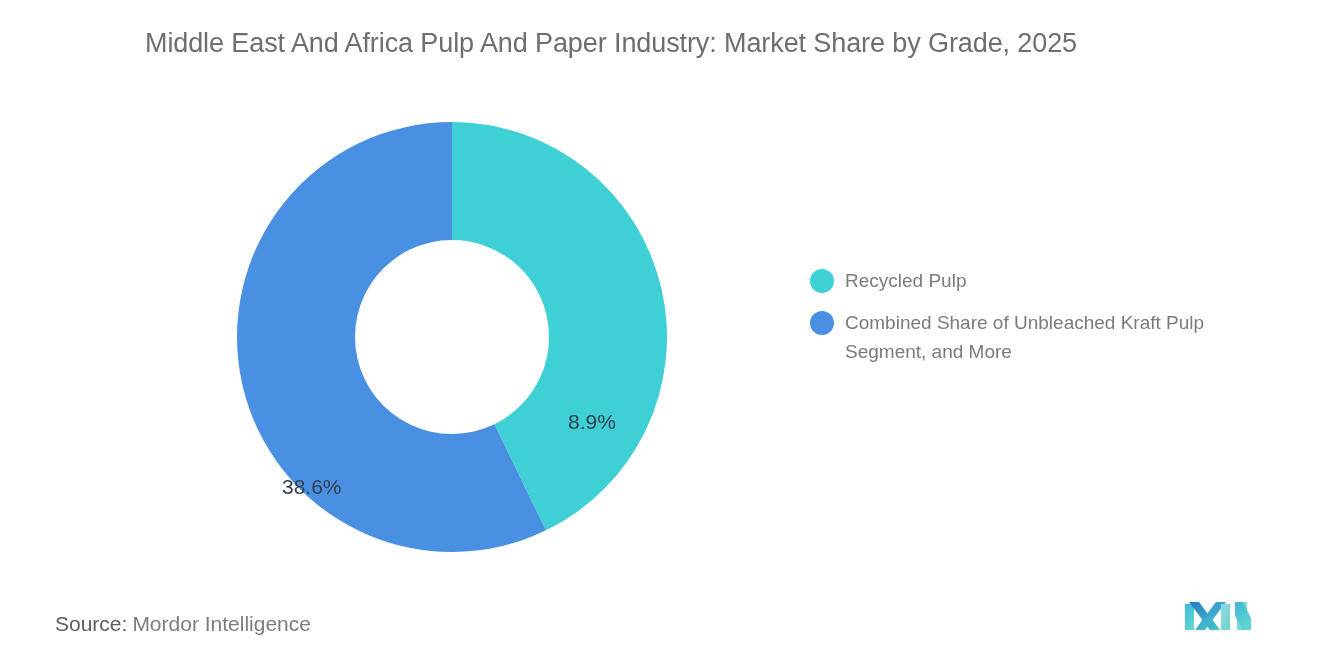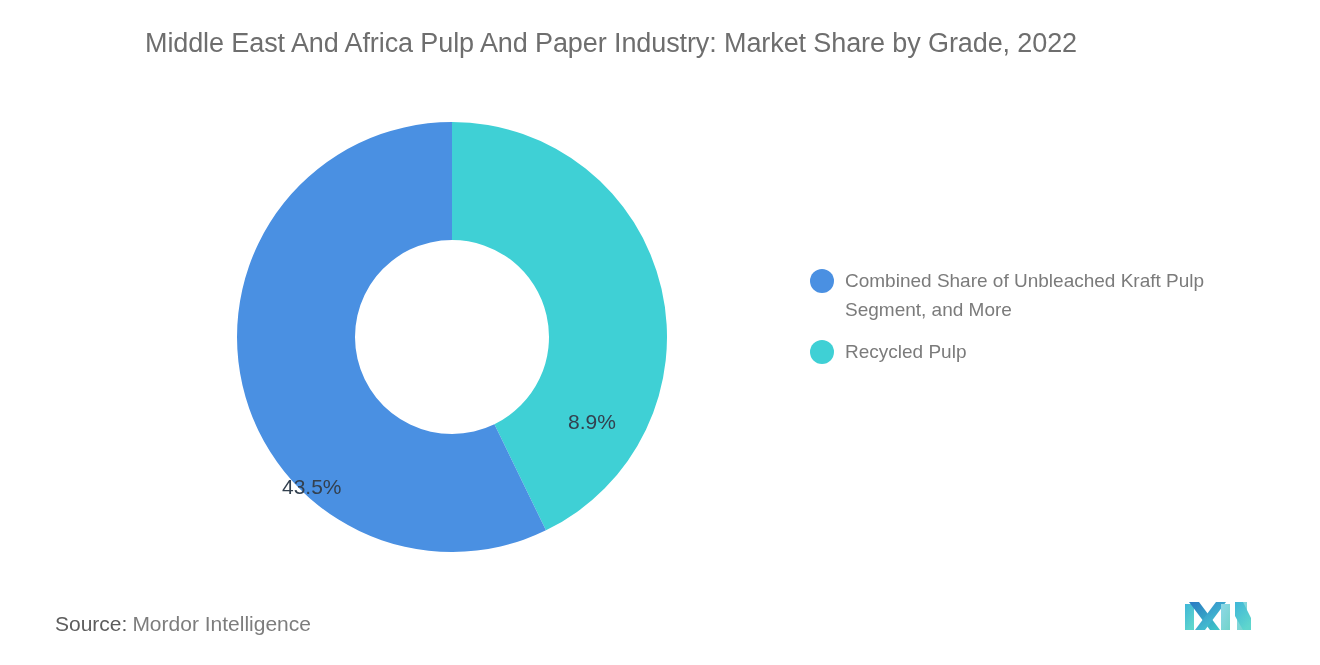--- a/index.html
+++ b/index.html
@@ -100,46 +100,46 @@
     position: absolute;
     left: 1183px;
     top: 596px;
     width: 70px;
     height: 40px;
   }
 </style>
 </head>
 <body>
 
-<div id="chart-title">Middle East And Africa Pulp And Paper Industry: Market Share by Grade, 2022</div>
+<div id="chart-title">Middle East And Africa Pulp And Paper Industry: Market Share by Grade, 2025</div>
 
 <div id="donut-wrap">
   <svg id="donut-svg" viewBox="0 0 430 430">
 
     <g id="donut-slices">
         <path d="M 215 0 A 215 215 0 0 1 308.97988982995054 408.37212908676975 L 257.4002293651405 302.242309401938 A 97 97 0 0 0 215 118 Z" fill="#3fd0d5"></path>
         <path d="M 308.97988982995054 408.37212908676975 A 215 215 0 1 1 214.99999999999997 0 L 214.99999999999997 118 A 97 97 0 1 0 257.4002293651405 302.242309401938 Z" fill="#4a90e2"></path>
       </g>
   </svg>
 
   <span class="slice-label" id="label-recycled-pulp">8.9%</span>
 
-  <span class="slice-label" id="label-unbleached-kraft">43.5%</span>
+  <span class="slice-label" id="label-unbleached-kraft">38.6%</span>
 </div>
 
 <div id="legend">
 
   <div class="legend-item">
-    <span class="legend-swatch" style="background: rgb(74, 144, 226);"></span>
-    <span class="legend-label">Combined Share of Unbleached Kraft Pulp Segment, and More</span>
+    <span class="legend-swatch" style="background: rgb(63, 208, 213);"></span>
+    <span class="legend-label">Recycled Pulp</span>
   </div>
 
   <div class="legend-item">
-    <span class="legend-swatch" style="background: rgb(63, 208, 213);"></span>
-    <span class="legend-label">Recycled Pulp</span>
+    <span class="legend-swatch" style="background: rgb(74, 144, 226);"></span>
+    <span class="legend-label">Combined Share of Unbleached Kraft Pulp Segment, and More</span>
   </div>
 
 </div>
 
 <div id="source-line">
   <span id="source-prefix">Source:</span><span id="source-name">Mordor Intelligence</span>
 </div>
 
 <svg id="brand-logo" viewBox="0 0 70 40">
   <defs>

